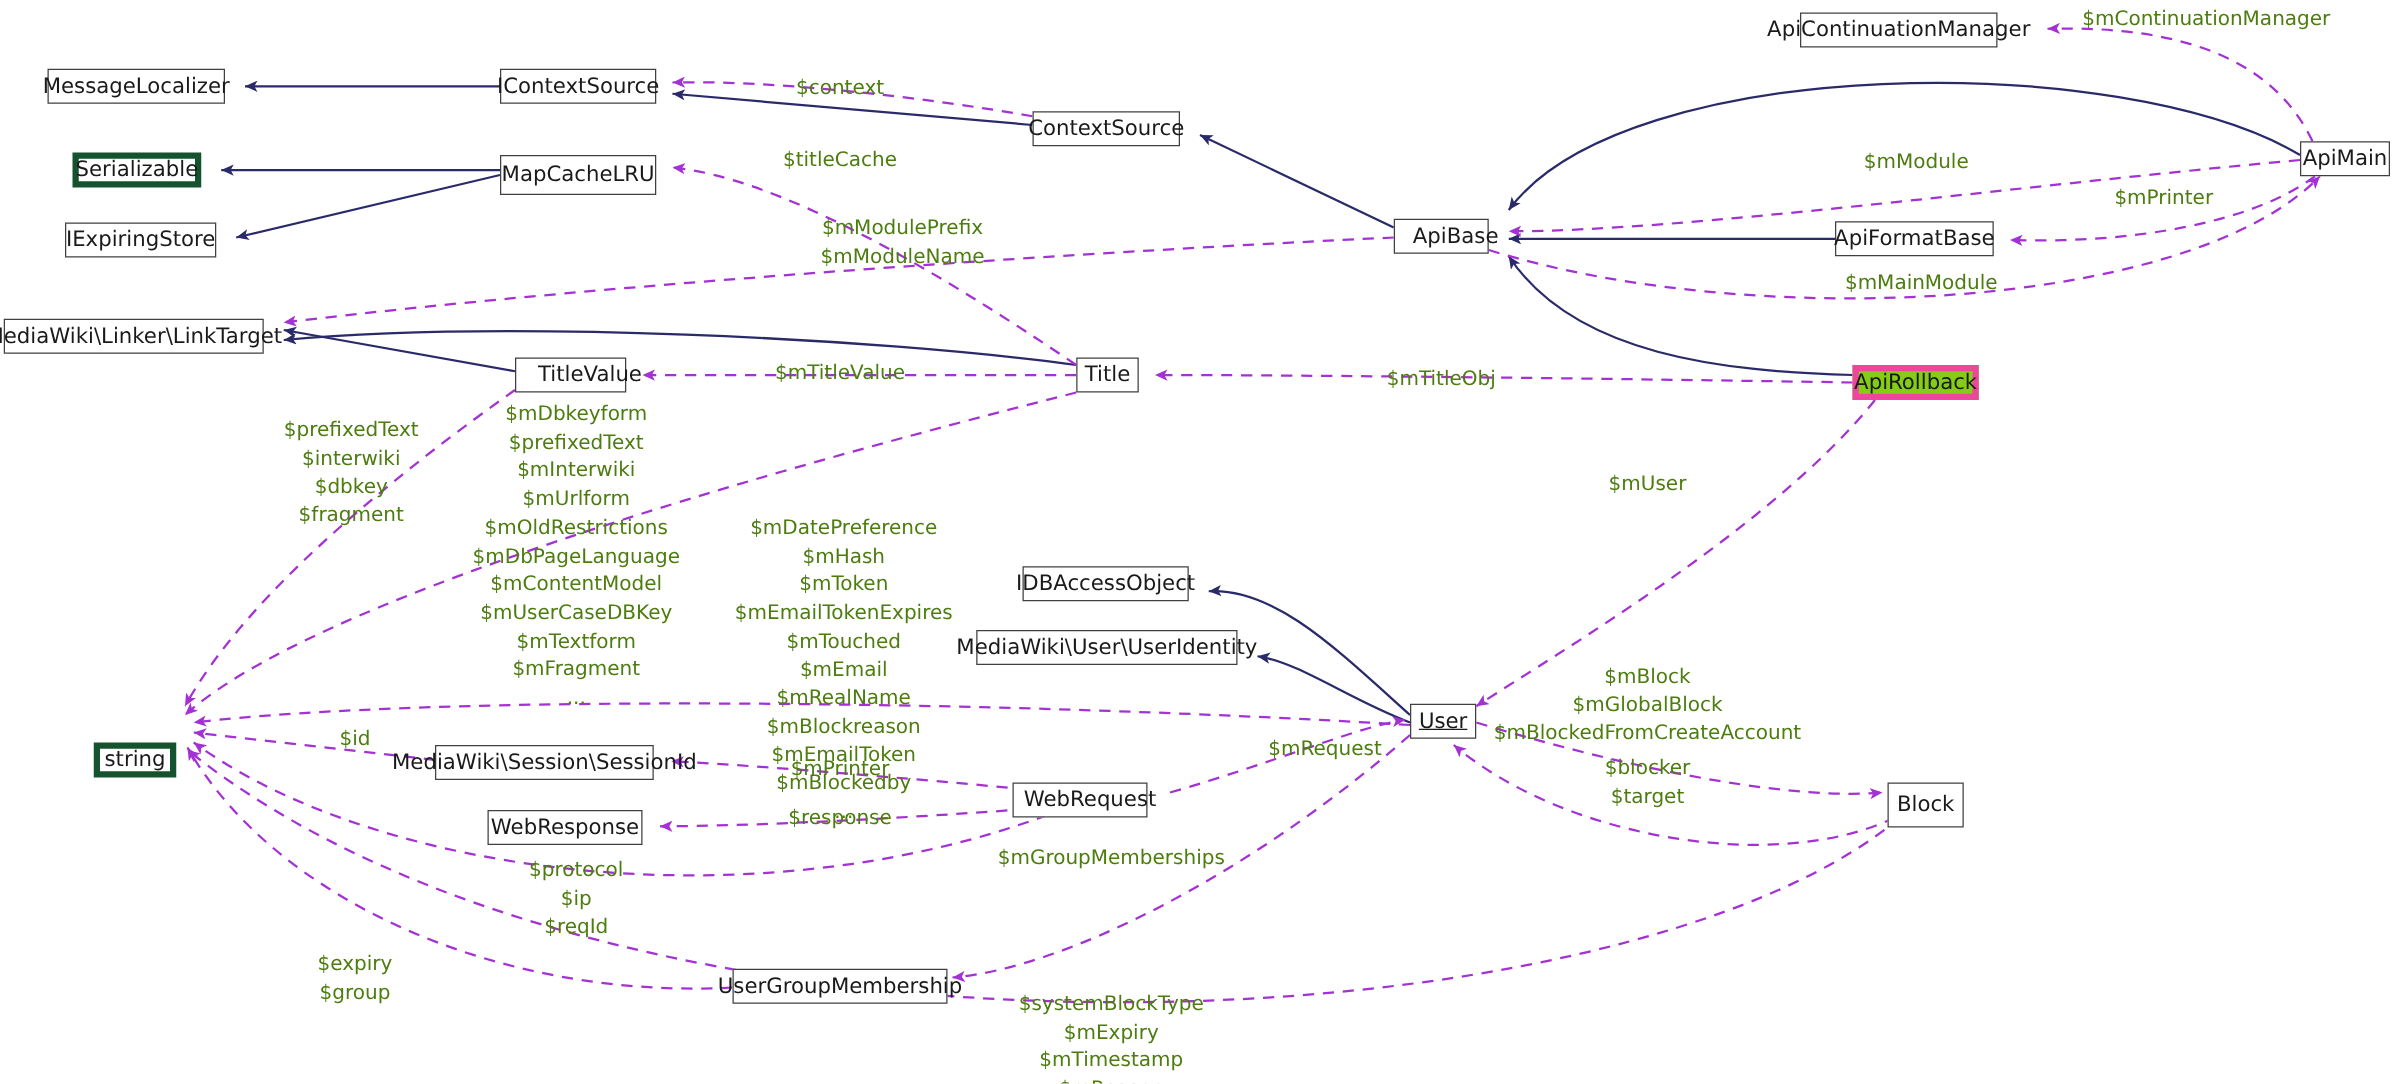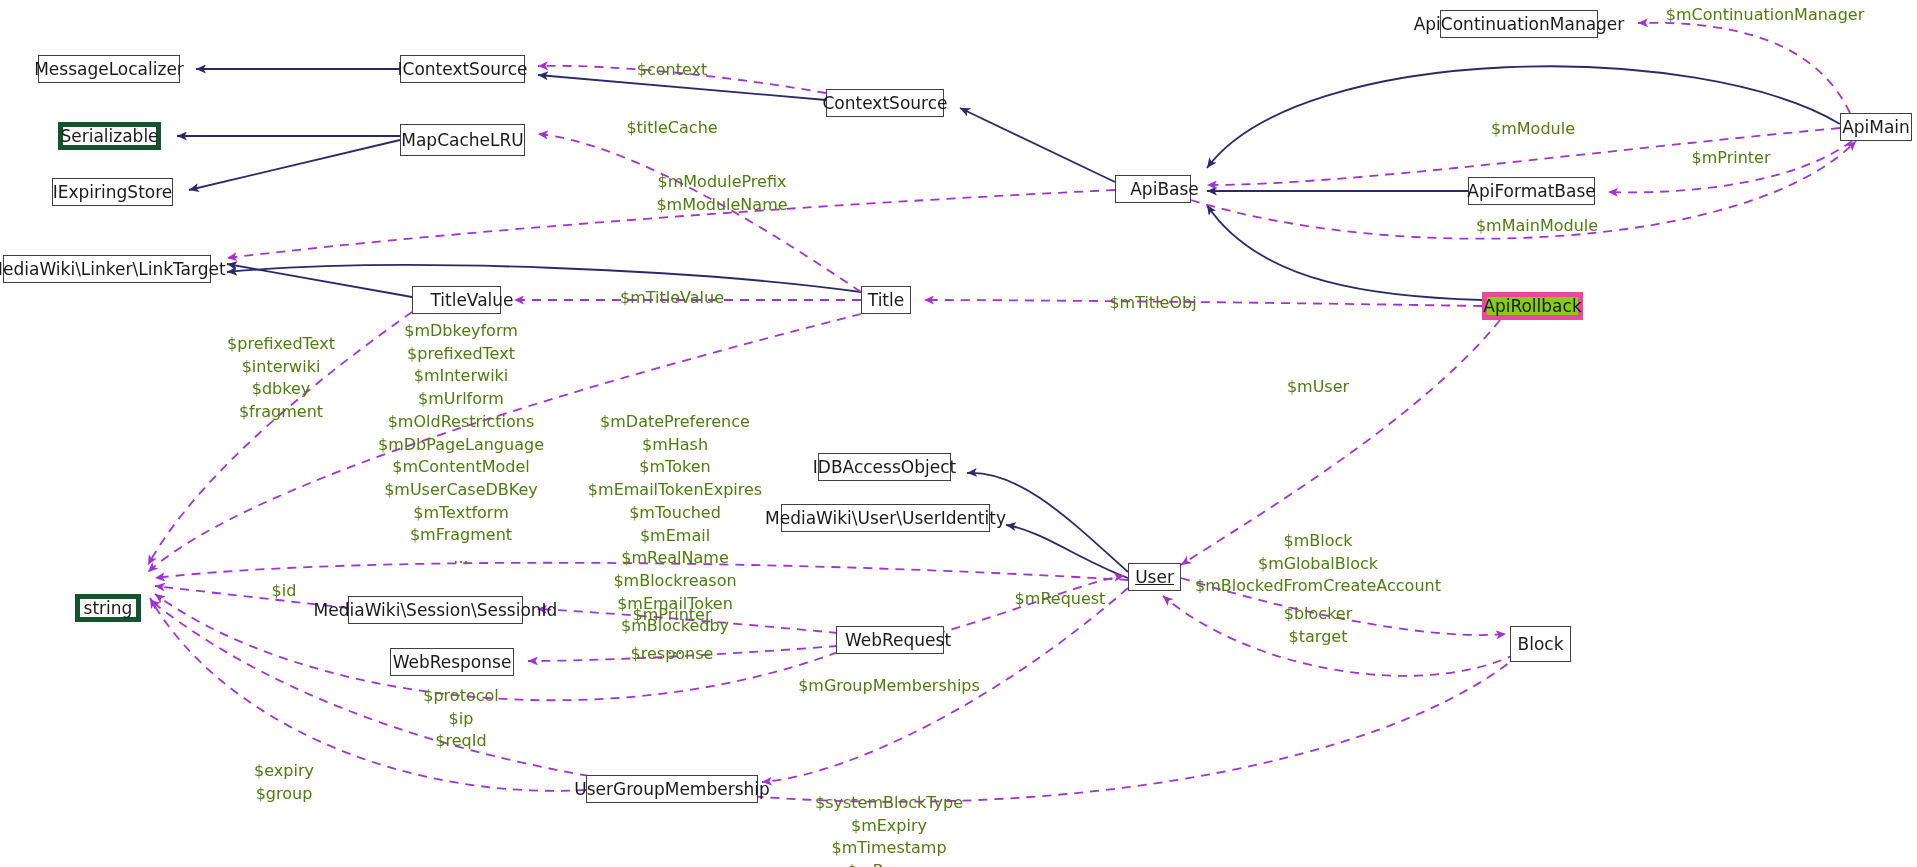--- a/index.html
+++ b/index.html
@@ -82,21 +82,21 @@
       <div class="node" style="left: 1468px; top: 177px; width: 127px; height: 28px;">ApiFormatBase</div>
       <div class="node highlight" style="left: 1482px; top: 292px; width: 101px; height: 28px;">ApiRollback</div>
       <div class="node" style="left: 412px; top: 286px; width: 89px; height: 28px; padding-left: 40px;">TitleValue</div>
       <div class="node" style="left: 861px; top: 286px; width: 50px; height: 28px;">Title</div>
       <div class="node thin" style="left: 75px; top: 570px; width: 66px; height: 28px; margin-top: 24px;">string</div>
       <div class="node" style="left: 818px; top: 453px; width: 133px; height: 28px;">IDBAccessObject</div>
       <div class="node" style="left: 781px; top: 504px; width: 209px; height: 28px;">MediaWiki\User\UserIdentity</div>
       <div class="node" style="left: 1128px; top: 563px; width: 53px; height: 28px; text-decoration: underline;">User</div>
       <div class="node" style="left: 1510px; top: 626px; width: 61px; height: 36px;">Block</div>
       <div class="node" style="left: 348px; top: 596px; width: 175px; height: 28px;">MediaWiki\Session\SessionId</div>
-      <div class="node" style="left: 836px; top: 626px; width: 108px; height: 28px; padding-left: 25px;">WebRequest</div>
+      <div class="node" style="left: 810px; top: 626px; width: 108px; height: 28px; padding-left: 25px;">WebRequest</div>
       <div class="node" style="left: 390px; top: 648px; width: 124px; height: 28px;">WebResponse</div>
       <div class="node" style="left: 586px; top: 775px; width: 172px; height: 28px;">UserGroupMembership</div>
     </div>
   <div id="label-layer">
       <div class="edge-label center" style="left: 672px; top: 59px;">$context</div>
       <div class="edge-label center" style="left: 672px; top: 117px;">$titleCache</div>
       <div class="edge-label center" style="left: 722px; top: 171px;">$mModulePrefix
 $mModuleName</div>
       <div class="edge-label center" style="left: 1765px; top: 4px;">$mContinuationManager</div>
       <div class="edge-label center" style="left: 1533px; top: 118px;">$mModule</div>

